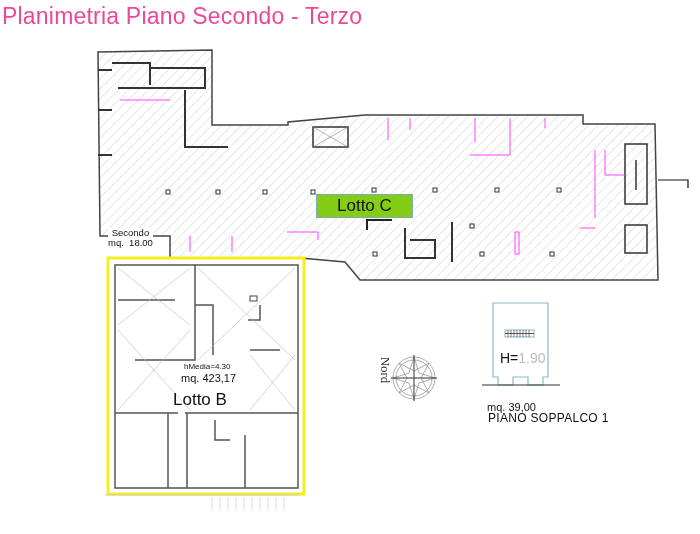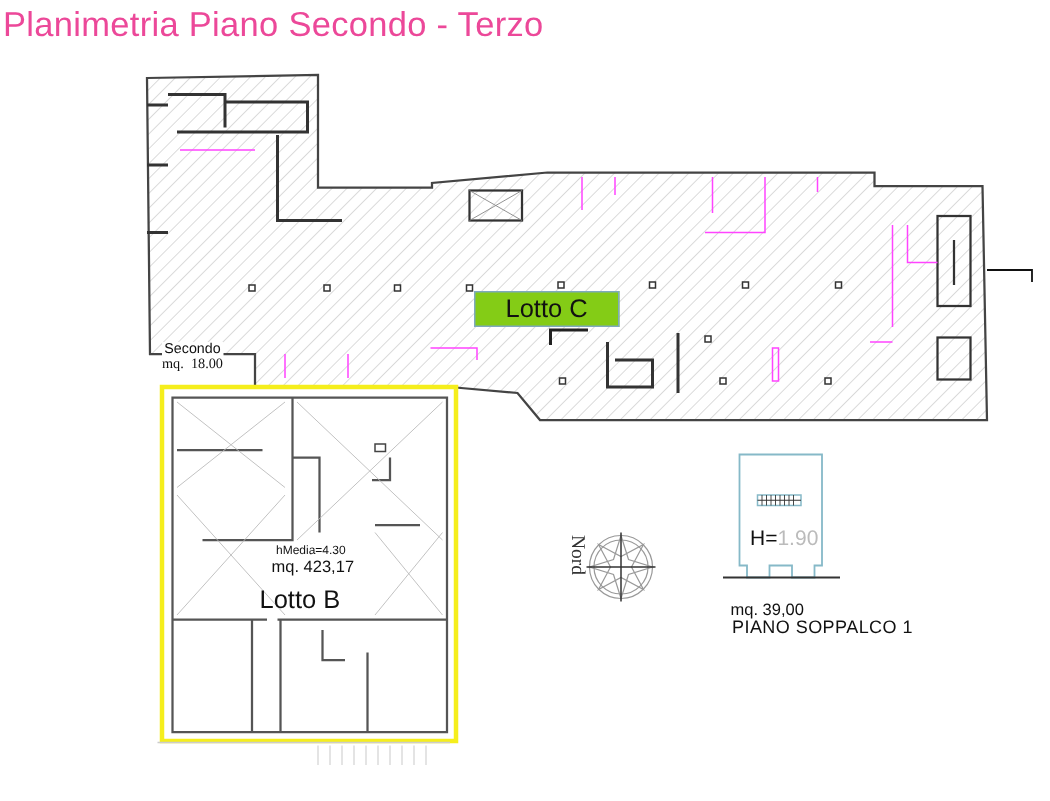--- a/index.html
+++ b/index.html
@@ -127,21 +127,21 @@
       <line x1="526" y1="330" x2="526" y2="337"></line>
         <line x1="529" y1="330" x2="529" y2="337"></line>
     </g>
     <line x1="482" y1="385" x2="560" y2="385" stroke="#333" stroke-width="1.2"></line>
   </g>
 </svg>
 
 <div class="lbl lotto-c">Lotto C</div>
 <div class="lbl terrazzo">
   <div>Secondo</div>
-  <div style="white-space:pre;font-family:Liberation Serif, serif;">mq.  18.00</div>
+  <div style="white-space:pre;">mq.  18.00</div>
 </div>
 <div class="lbl mq-b">mq. 423,17</div>
 <div class="lbl hmedia">hMedia=4.30</div>
 <div class="lbl lotto-b">Lotto B</div>
 <div class="lbl nord">Nord</div>
 <div class="lbl h-label">
   <span>H=</span><span class="val">1.90</span>
 </div>
 <div class="lbl mq-s">mq. 39,00</div>
 <div class="lbl soppalco">PIANO SOPPALCO 1</div>

